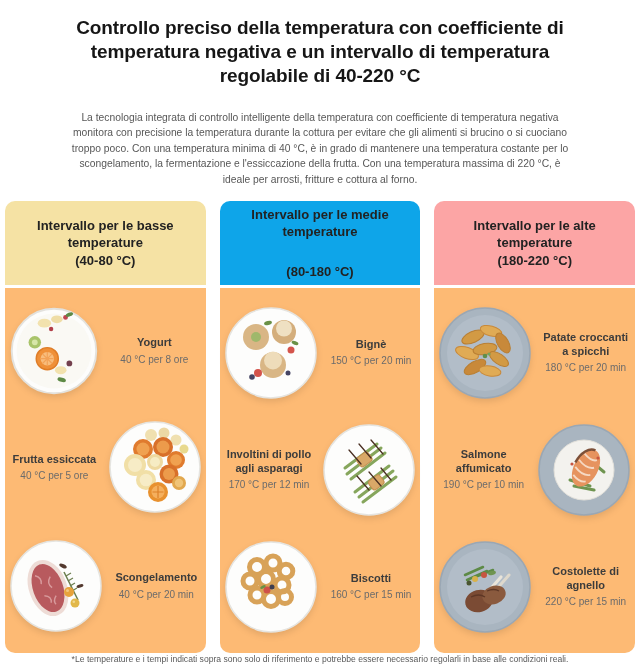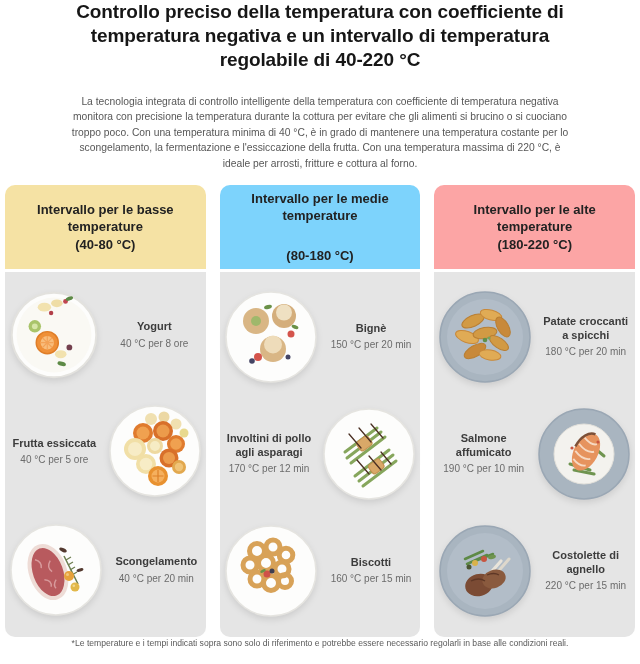--- a/index.html
+++ b/index.html
@@ -2,21 +2,21 @@
 <html><head>
 <meta charset="utf-8">
 <style>
   * { margin: 0; padding: 0; box-sizing: border-box; }
   html, body { background: #ffffff; }
   body {
     width: 640px; height: 664px; overflow: hidden;
     font-family: "Liberation Sans", sans-serif;
     color: #1f1f1f;
   }
-  .page { width: 640px; height: 664px; padding-top: 0; }
+  .page { width: 640px; height: 664px; padding-top: 16px; }
 
   .title {
     max-width: 545px; margin: 0 auto;
     font-size: 19px; line-height: 1.26; font-weight: bold;
     text-align: center; color: #161616; letter-spacing: -0.1px;
   }
   .description {
     max-width: 505px; margin: 22px auto 0;
     font-size: 10.3px; line-height: 1.5; color: #575757;
     text-align: center;
@@ -28,21 +28,21 @@
   }
   .col { flex: 1; display: flex; flex-direction: column; }
   .col-header {
     height: 84px; border-radius: 10px 10px 0 0;
     display: flex; flex-direction: column; align-items: center; justify-content: center;
     text-align: center; font-weight: bold; font-size: 13px; line-height: 1.32; color: #222222;
   }
   .col-header .hdr-title { display: block; max-width: 158px; }
   .col-header .hdr-range { display: block; }
   .col-body {
-    flex: 1; margin-top: 3px; background: #e5e5e5;
+    flex: 1; margin-top: 3px; background: #fdba74;
     border-radius: 0 0 10px 10px;
     display: flex; flex-direction: column; justify-content: space-around;
     padding: 6px 0 8px;
   }
   .item { display: flex; align-items: center; }
   .item:nth-child(2) { flex-direction: row-reverse; }
   .item .photo { flex: 0 0 auto; margin: 0 1px; }
   .item .photo svg { display: block; filter: drop-shadow(0 3px 3px rgba(0,0,0,0.10)); }
   .item .caption { flex: 1; text-align: center; padding: 0 5px; }
   .item .food-name { font-size: 11px; font-weight: bold; color: #3c3c3c; line-height: 1.25; }
@@ -154,21 +154,21 @@
           <div class="caption">
             <div class="food-name">Scongelamento</div>
             <div class="food-detail">40 °C per 20 min</div>
           </div>
         </div>
 
       </div>
     </div>
 
     <div class="col">
-      <div class="col-header" style="background: #7dd3fc; gap: 23px;">
+      <div class="col-header" style="background: #0ea5e9; gap: 23px;">
         <span class="hdr-title">Intervallo per le medie temperature</span>
         <span class="hdr-range">(80-180 °C)</span>
       </div>
       <div class="col-body">
 
         <div class="item">
           <div class="photo">
             <svg width="100" height="100" viewBox="0 0 100 100">
               <circle cx="50" cy="50" r="45" fill="#fdfdfc" stroke="#e5e4e0" stroke-width="1.5"></circle>
               <circle cx="35" cy="34" r="13" fill="#d9b685"></circle>

